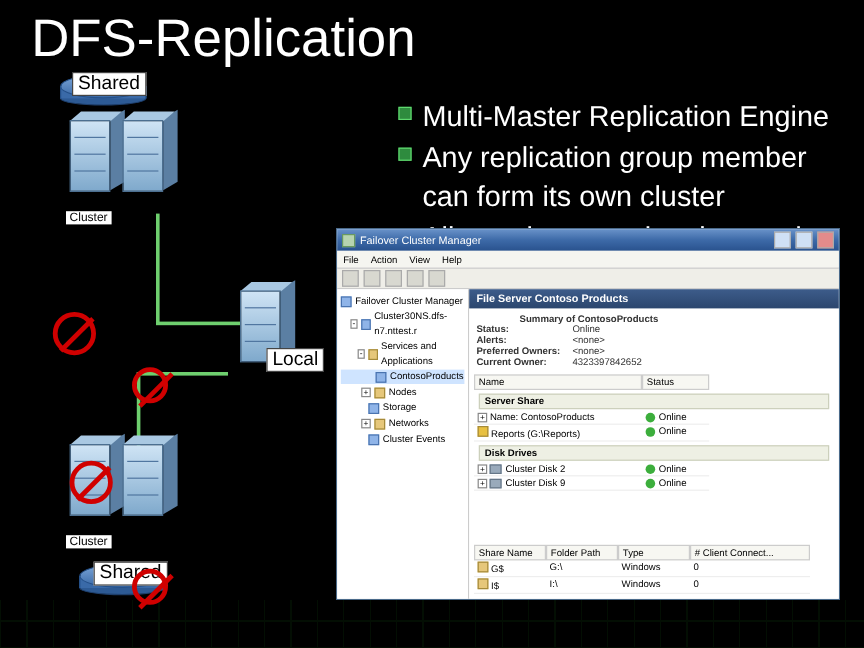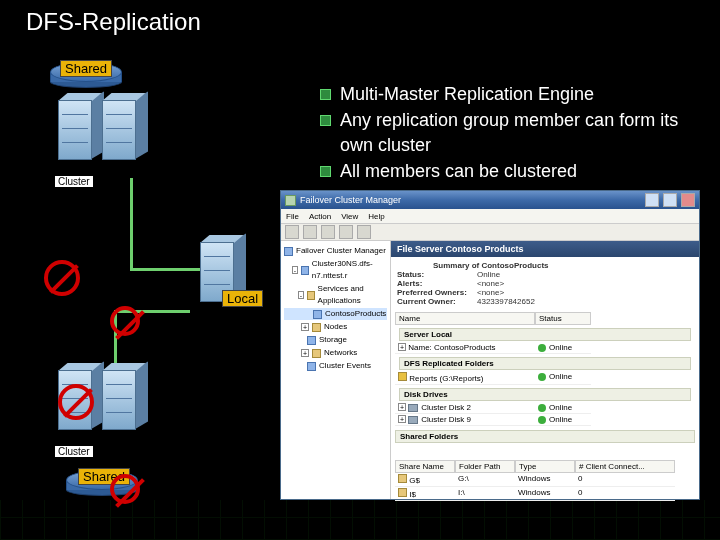--- a/index.html
+++ b/index.html
@@ -1,26 +1,26 @@
 <!DOCTYPE html>
 <html><head>
 <meta charset="utf-8">
 <style>
   * { box-sizing: border-box; margin: 0; padding: 0; }
   html, body { width: 720px; height: 540px; background: #000; font-family: "Segoe UI", Arial, sans-serif; overflow: hidden; }
   .slide { position: relative; width: 720px; height: 540px; color: #fff; }
-  .title { position: absolute; left: 26px; top: 8px; font-size: 24px; font-weight: 400; color: #fff; }
-  .bullets { position: absolute; left: 320px; top: 82px; width: 360px; font-size: 18px; line-height: 1.35; }
+  .title { position: absolute; left: 26px; top: 8px; font-size: 44px; font-weight: 400; color: #fff; }
+  .bullets { position: absolute; left: 332px; top: 82px; width: 360px; font-size: 24px; line-height: 1.35; }
   .bullets li { list-style: none; position: relative; padding-left: 20px; margin-bottom: 2px; }
   .bullets li::before { content: ""; position: absolute; left: 0; top: 7px; width: 9px; height: 9px; background: #2e8b3e; border: 1px solid #5fd86f; }
   .disk { position: absolute; width: 72px; height: 20px; }
   .disk .d-ell { position:absolute; left:0; top:0; width:72px; height:20px; border-radius:50%; background: linear-gradient(#7aa4d6,#3a6aa8); border:1px solid #245089;}
   .disk .d-body{ position:absolute; left:0; top:10px; width:72px; height:10px; background:#3a6aa8; border-left:1px solid #245089; border-right:1px solid #245089;}
   .disk .d-bot { position:absolute; left:0; top:14px; width:72px; height:12px; border-radius:50%; background:#2d5a94; border:1px solid #1e3e6a;}
-  .disk-label { position:absolute; font-size:13px; color:#000; background:#eab308; padding:0 4px; border:1px solid #444; }
+  .disk-label { position:absolute; font-size:16px; color:#000; background:#ffffff; padding:0 4px; border:1px solid #444; }
   .server { position: absolute; width: 46px; height: 62px; }
   .server .panel { position:absolute; left:0; top:0; width:34px; height:60px; background: linear-gradient(#cfe4f5,#7fa9cc); border:1px solid #4c6f90; }
   .server .side  { position:absolute; left:34px; top:-5px; width:12px; height:60px; background:#5b7fa3; transform: skewY(-30deg); }
   .server .top   { position:absolute; left:0; top:-7px; width:34px; height:8px; background:#a9c8e2; transform: skewX(-50deg); transform-origin: bottom left;}
   .server .line  { position:absolute; left:4px; width:26px; height:1px; background:#5076a0;}
   .cluster-label { position:absolute; font-size:10px; color:#000; background:#fff; padding:0 3px; }
   .forbid { position:absolute; width:36px; height:36px; border:4px solid #d00000; border-radius:50%; }
   .forbid::after { content:""; position:absolute; left:-3px; top:13px; width:38px; height:4px; background:#d00000; transform:rotate(-45deg);}
   .link { position:absolute; background:#6ecf6e; }
 
@@ -215,42 +215,40 @@
           <b>Status:</b><span>Online</span><br>
           <b>Alerts:</b><span>&lt;none&gt;</span><br>
           <b>Preferred Owners:</b><span>&lt;none&gt;</span><br>
           <b>Current Owner:</b><span>4323397842652</span>
         </div>
         <div class="c-table">
           <div class="c-th">
             <div class="col-a">Name</div>
             <div class="col-b">Status</div>
           </div>
-          <div class="band">Server Local</div>
+          <div class="band">Server Share</div>
           <div class="c-tr">
               <div class="col-a"><span class="nico" style="border-color:#888;">+</span> <span>Name: ContosoProducts</span></div>
               <div class="col-b"><span class="status-dot"></span><span>Online</span></div>
             </div>
-          <div class="band">DFS Replicated Folders</div>
           <div class="c-tr">
               <div class="col-a"><span class="tico" style="background:#e8c040;"></span> <span>Reports (G:\Reports)</span></div>
               <div class="col-b"><span class="status-dot"></span><span>Online</span></div>
             </div>
           <div class="band">Disk Drives</div>
           <div class="c-tr">
               <div class="col-a"><span class="nico">+</span> <span class="disk-ico"></span><span>Cluster Disk 2</span></div>
               <div class="col-b"><span class="status-dot"></span><span>Online</span></div>
             </div>
           <div class="c-tr">
               <div class="col-a"><span class="nico">+</span> <span class="disk-ico"></span><span>Cluster Disk 9</span></div>
               <div class="col-b"><span class="status-dot"></span><span>Online</span></div>
             </div>
         </div>
         <div style="flex:1"></div>
-        <div class="band" style="margin:0 4px;">Shared Folders</div>
         <div class="c-table" style="margin-top:17px;">
           <div class="c-th">
             <div style="width:60px;">Share Name</div>
             <div style="width:60px;">Folder Path</div>
             <div style="width:60px;">Type</div>
             <div style="width:100px;"># Client Connect...</div>
           </div>
           <div class="c-tr">
             <div style="width:60px;"><span class="tico"></span> <span>G$</span></div>
             <div style="width:60px;">G:\</div>

